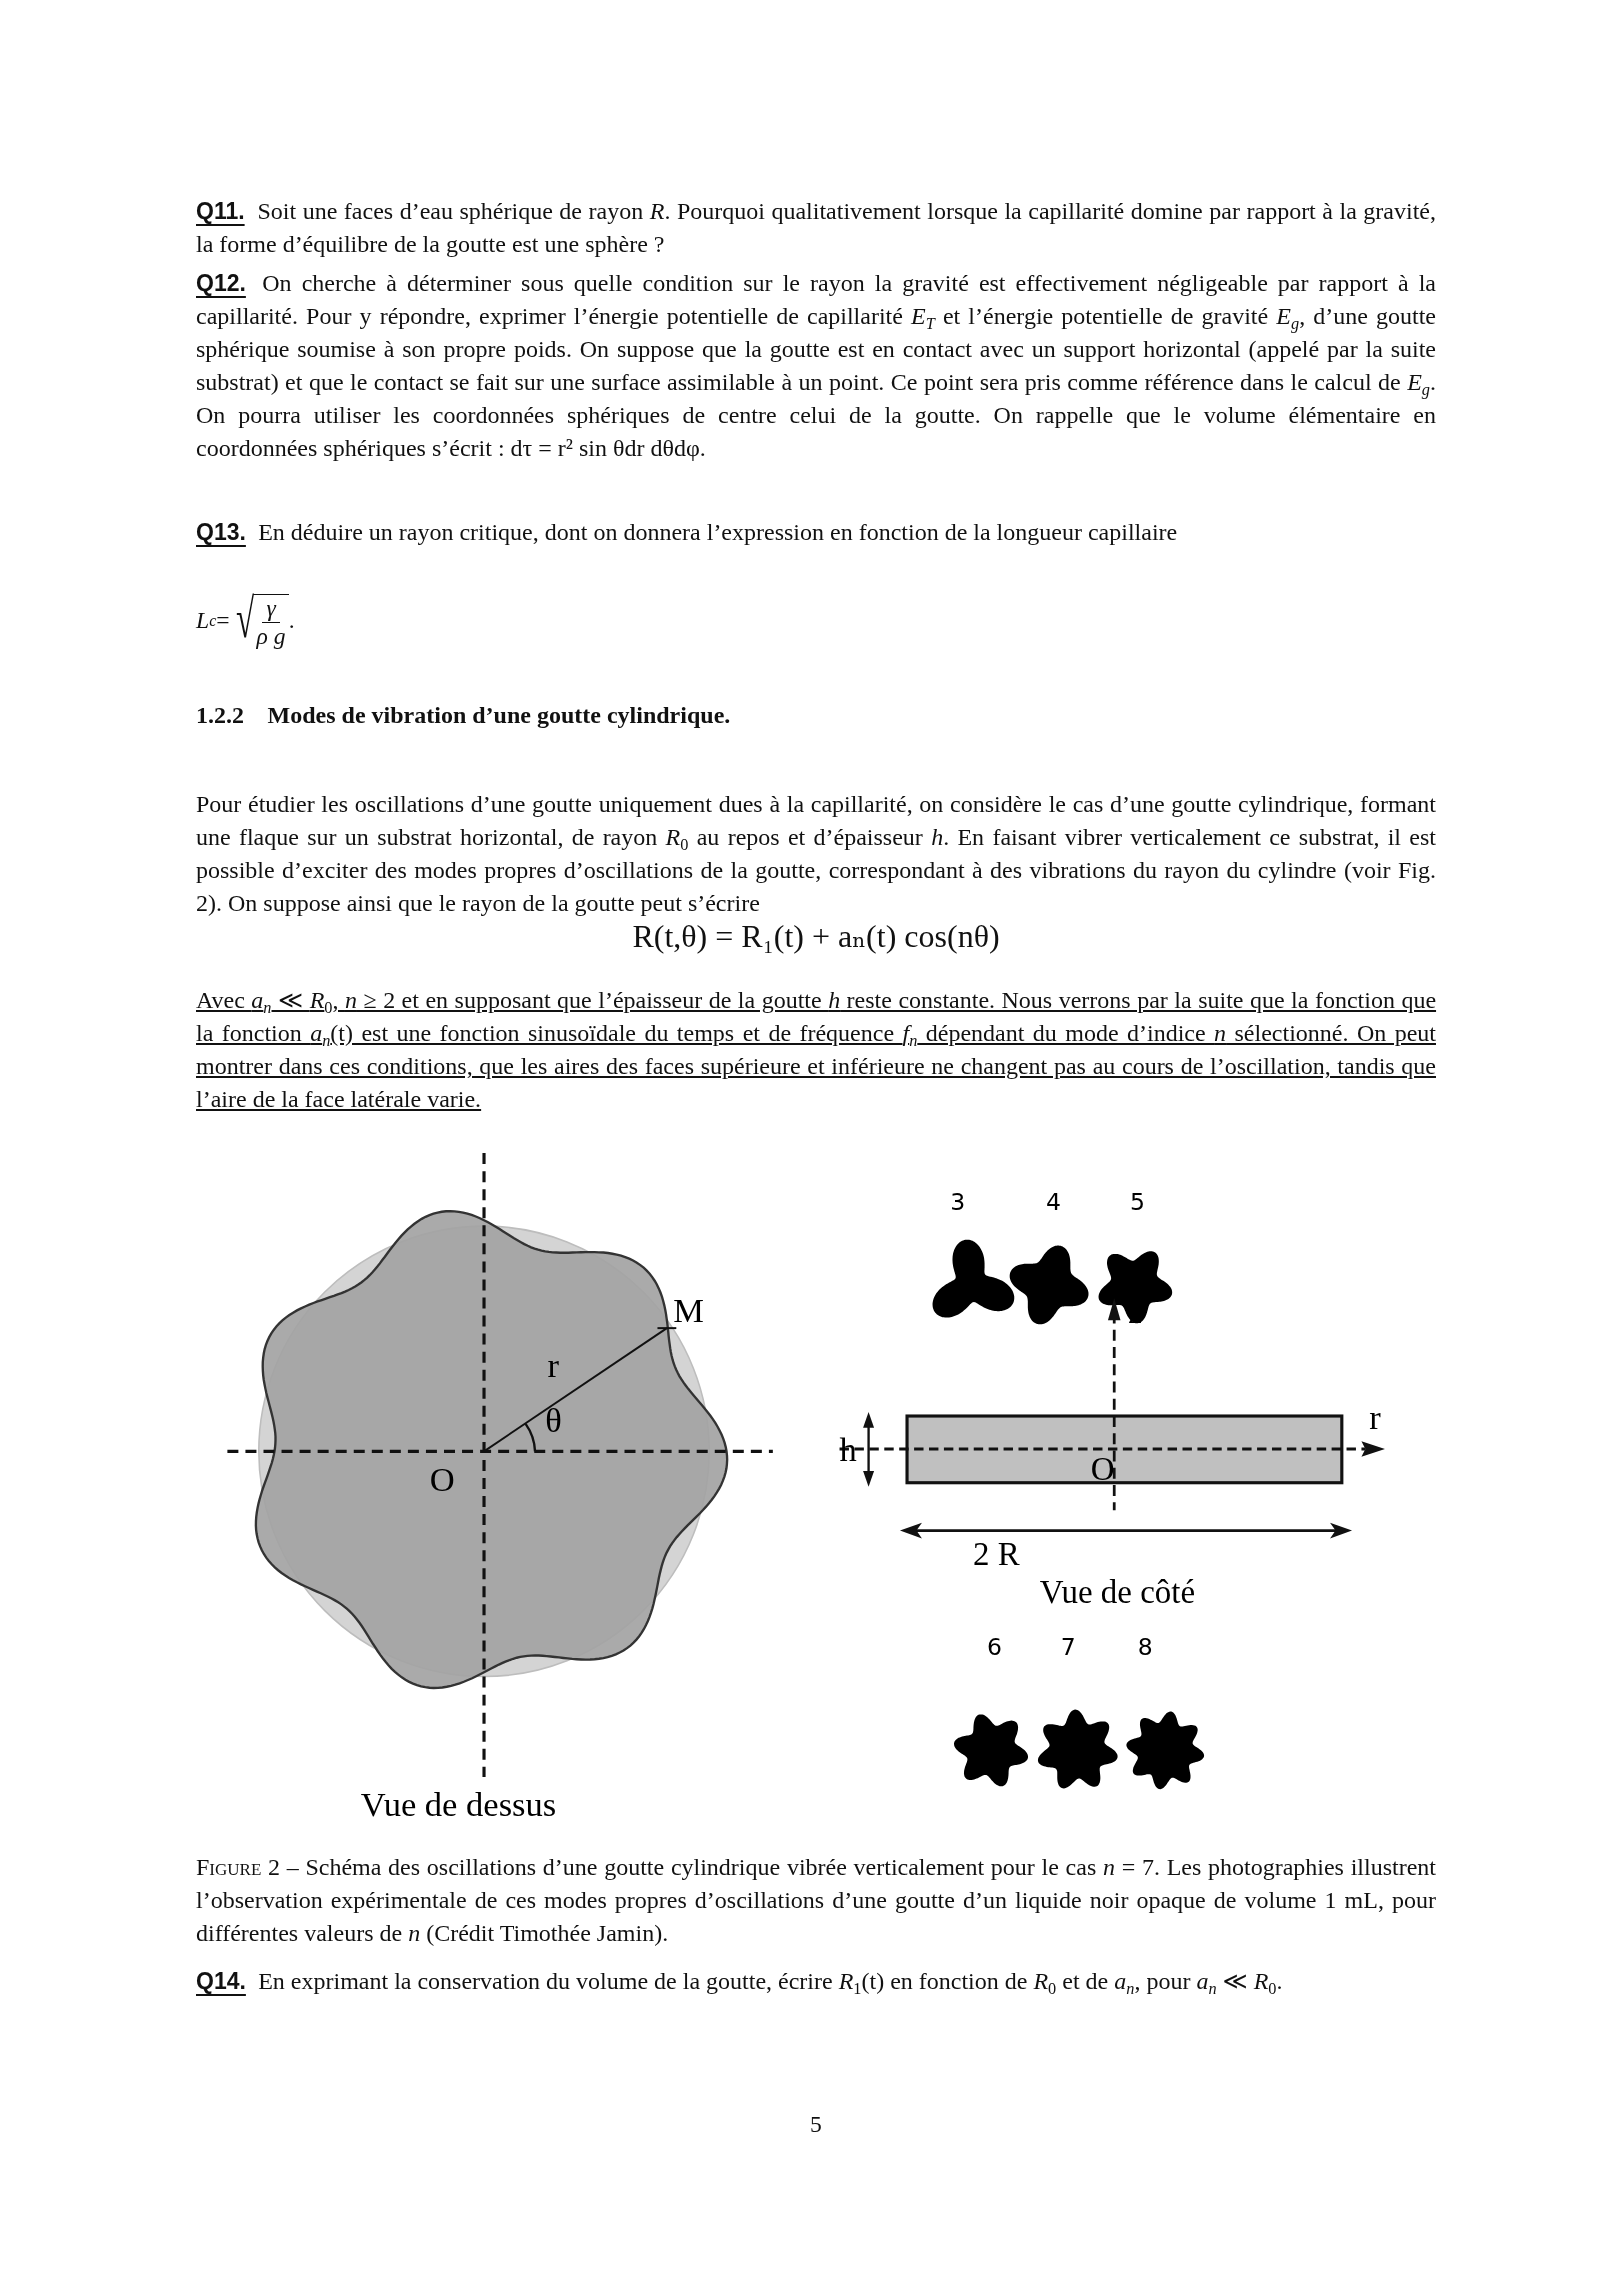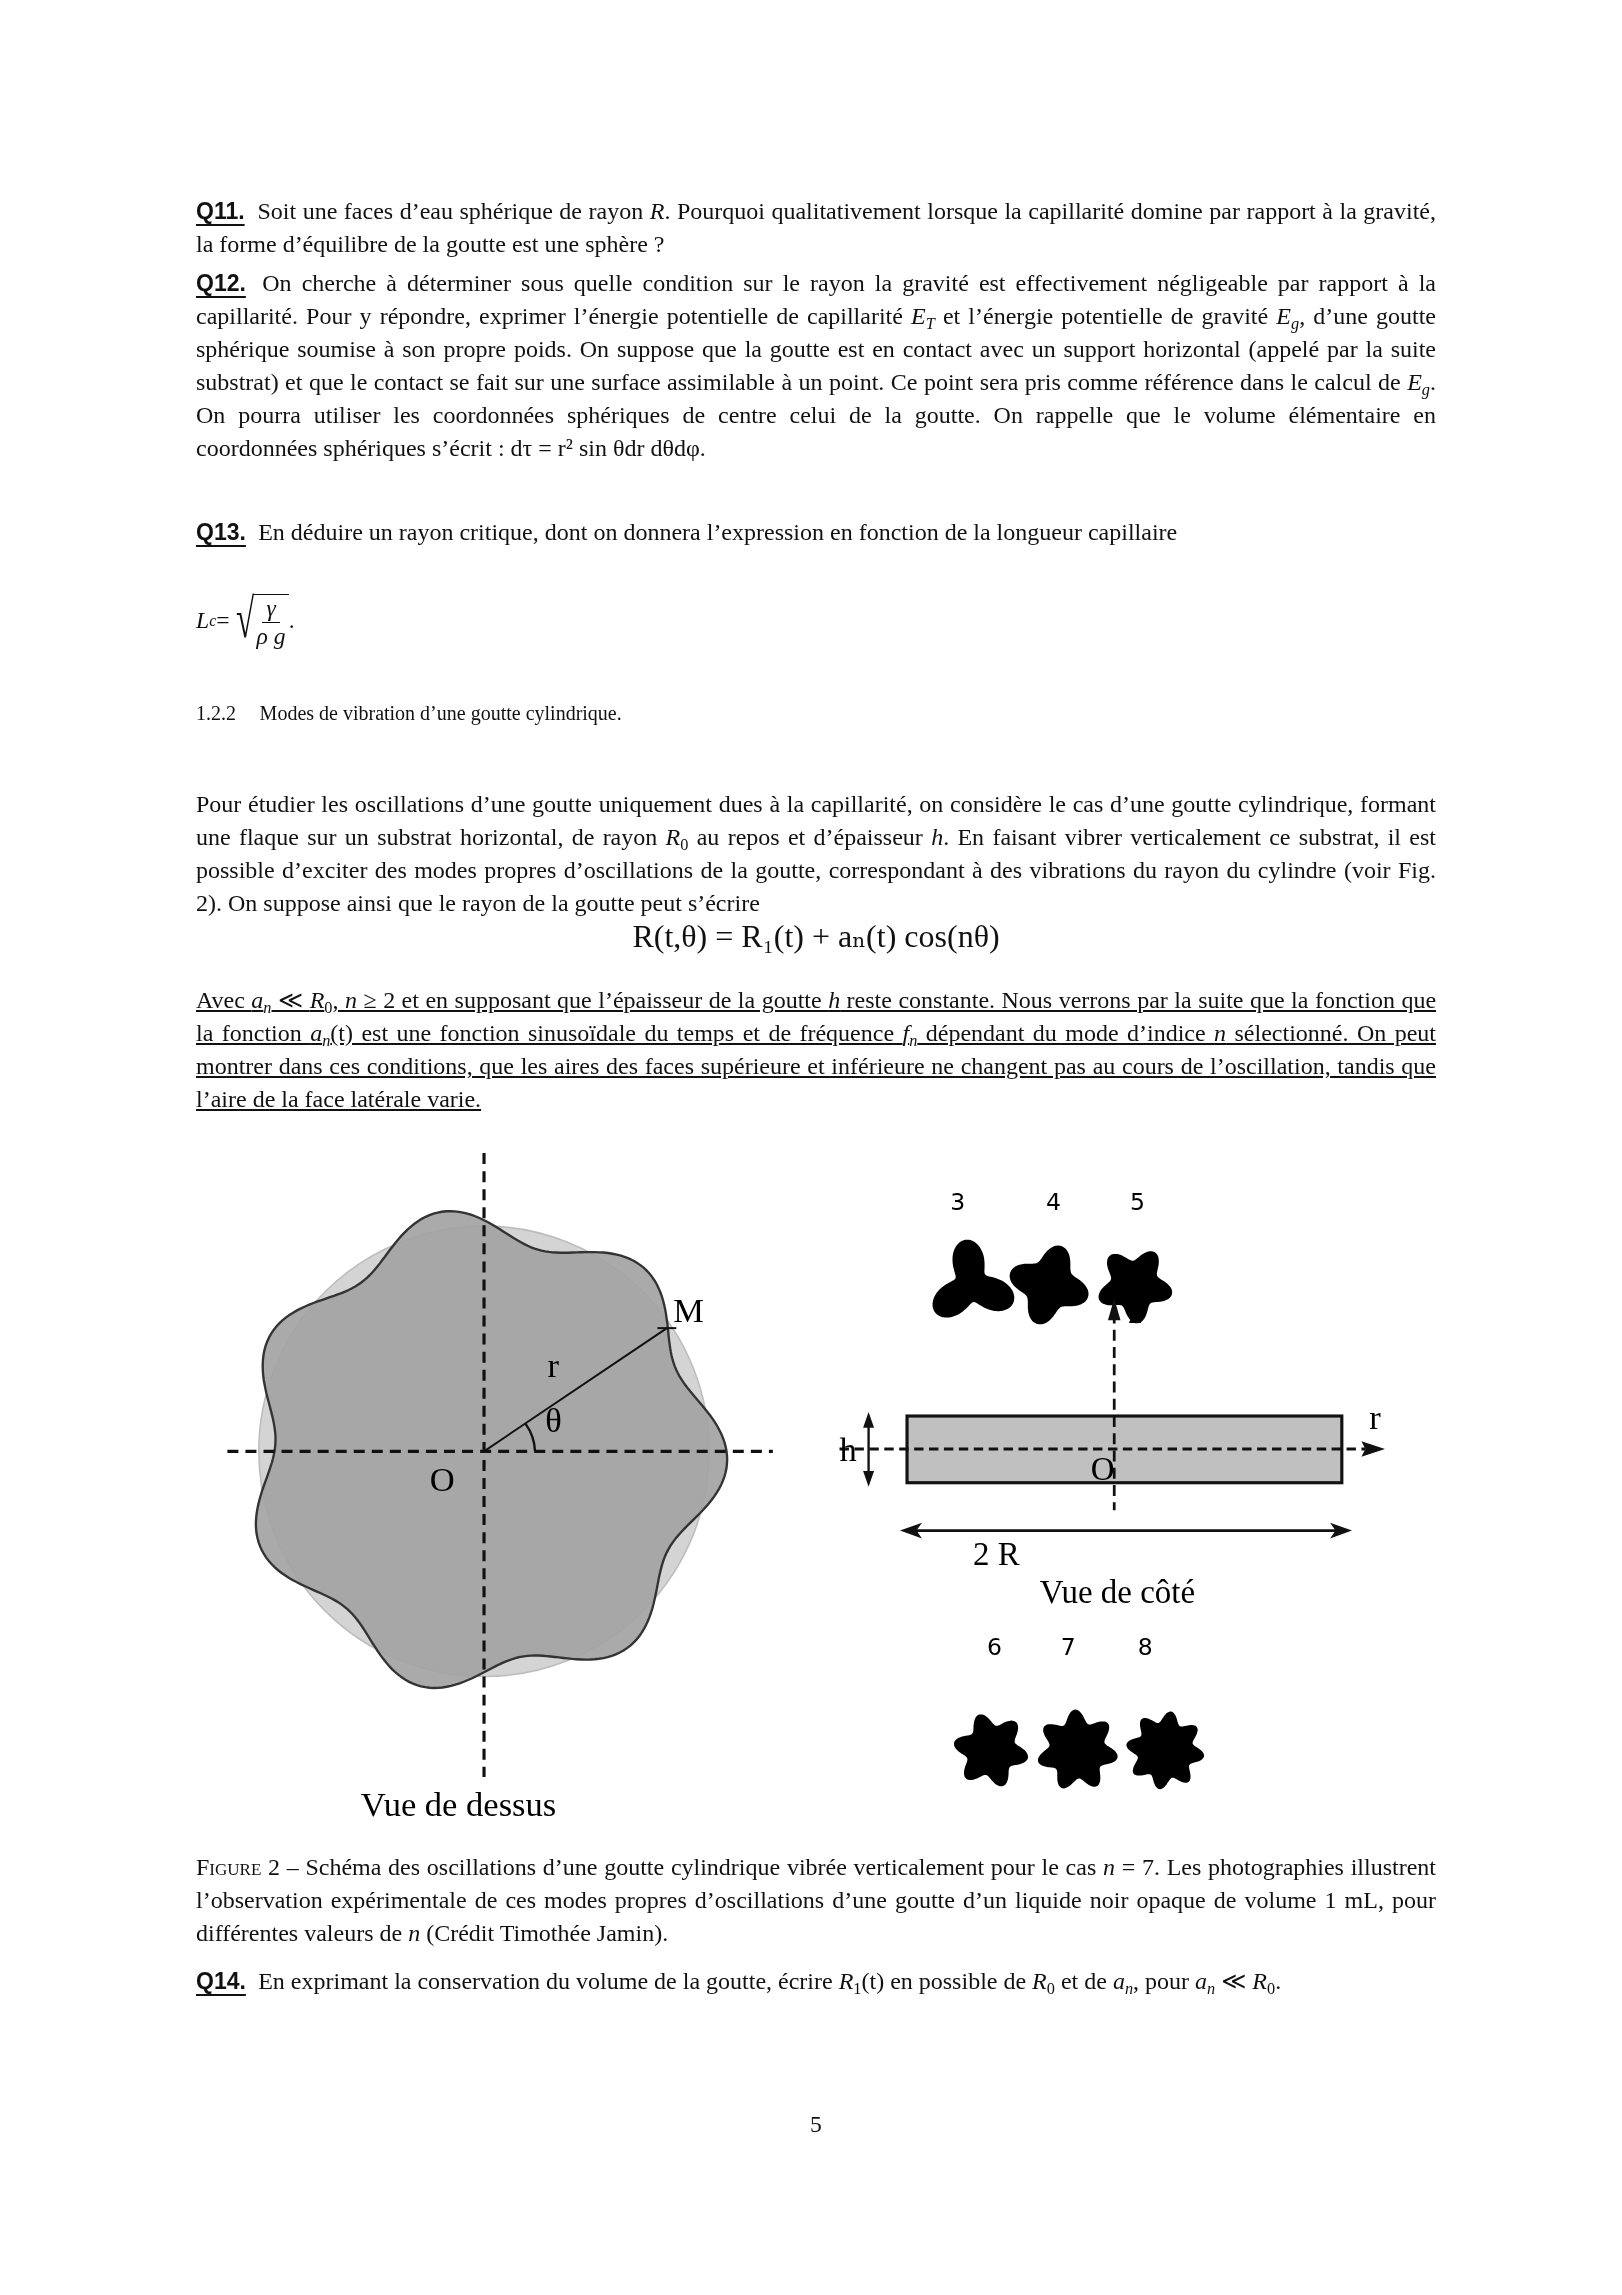--- a/index.html
+++ b/index.html
@@ -19,21 +19,21 @@
   sub { font-size: 0.68em; vertical-align: -0.3em; line-height: 0; }
   .q11 { position: absolute; top: 0; }
   .q12 { position: absolute; top: 72px; }
   .q13 { position: absolute; top: 321px; }
   .lc { position: absolute; top: 396px; left: 0; font-size: 23.6px; display: flex; align-items: center; }
   .sqrt { display: inline-flex; align-items: stretch; margin-left: 6.3px; }
   .sqrt .rad { font-size: 55px; line-height: 55px; transform: scaleX(0.6); transform-origin: left; margin-right: -12.6px; }
   .frac { display: inline-flex; flex-direction: column; align-items: center; border-top: 1.6px solid #111; padding: 0 3.1px; margin-top: 3.1px; }
   .frac .num { border-bottom: 1.6px solid #111; padding: 0 4.7px; font-style: italic; line-height: 27px; }
   .frac .den { font-style: italic; line-height: 27px; }
-  .section { position: absolute; top: 507px; font-weight: normal; font-size: 20px; }
+  .section { position: absolute; top: 507px; font-weight: bold; font-size: 24px; }
   .section .num { margin-right: 23.6px; }
   .p1 { position: absolute; top: 561px; margin-top: 32px; }
   .eq1 { position: absolute; top: 722px; left: 0; width: 100%; text-align: center; font-size: 32px; }
   .p2 { position: absolute; top: 789px; text-decoration: underline; }
   .figure { position: absolute; left: 0; top: 946px; width: 1240px; height: 707px; }
   .figure svg { position: absolute; left: 0; top: 0; }
   .caption { position: absolute; top: 1656px; }
   .caption .figlbl { font-variant: small-caps; }
   .q14 { position: absolute; top: 1770px; }
   .pagenum { position: absolute; top: 1916px; left: 0; width: 100%; text-align: center; font-size: 23.6px; }
@@ -141,18 +141,18 @@
         <path id="photo8" fill="#000" d="M1280.5 776.0 L1279.1 774.8 L1277.6 773.8 L1276.1 772.8 L1274.6 771.8 L1273.3 771.0 L1272.1 770.1 L1271.2 769.3 L1270.5 768.5 L1270.0 767.6 L1269.9 766.7 L1270.0 765.6 L1270.3 764.5 L1270.8 763.3 L1271.6 762.0 L1272.4 760.5 L1273.3 759.0 L1274.1 757.3 L1274.9 755.7 L1275.6 754.0 L1276.0 752.3 L1276.3 750.7 L1276.3 749.2 L1276.0 747.8 L1275.4 746.6 L1274.6 745.6 L1273.5 744.8 L1272.2 744.3 L1270.6 743.9 L1269.0 743.8 L1267.2 743.8 L1265.4 744.0 L1263.5 744.3 L1261.8 744.7 L1260.1 745.0 L1258.5 745.4 L1257.1 745.6 L1255.8 745.7 L1254.7 745.6 L1253.8 745.3 L1253.0 744.8 L1252.4 744.0 L1251.8 742.9 L1251.4 741.7 L1250.9 740.2 L1250.5 738.6 L1250.0 736.9 L1249.5 735.1 L1248.8 733.4 L1248.1 731.7 L1247.3 730.2 L1246.3 728.9 L1245.2 727.9 L1244.1 727.1 L1242.8 726.6 L1241.5 726.5 L1240.2 726.7 L1238.8 727.3 L1237.5 728.1 L1236.2 729.2 L1235.0 730.5 L1233.8 731.9 L1232.8 733.4 L1231.8 734.9 L1230.8 736.4 L1230.0 737.7 L1229.1 738.9 L1228.3 739.8 L1227.5 740.5 L1226.6 741.0 L1225.7 741.1 L1224.6 741.0 L1223.5 740.7 L1222.3 740.2 L1221.0 739.4 L1219.5 738.6 L1218.0 737.7 L1216.3 736.9 L1214.7 736.1 L1213.0 735.4 L1211.3 735.0 L1209.7 734.7 L1208.2 734.7 L1206.8 735.0 L1205.6 735.6 L1204.6 736.4 L1203.8 737.5 L1203.3 738.8 L1202.9 740.4 L1202.8 742.0 L1202.8 743.8 L1203.0 745.6 L1203.3 747.5 L1203.7 749.2 L1204.0 750.9 L1204.4 752.5 L1204.6 753.9 L1204.7 755.2 L1204.6 756.3 L1204.3 757.2 L1203.8 758.0 L1203.0 758.6 L1201.9 759.2 L1200.7 759.6 L1199.2 760.1 L1197.6 760.5 L1195.9 761.0 L1194.1 761.5 L1192.4 762.2 L1190.7 762.9 L1189.2 763.7 L1187.9 764.7 L1186.9 765.8 L1186.1 766.9 L1185.6 768.2 L1185.5 769.5 L1185.7 770.8 L1186.3 772.2 L1187.1 773.5 L1188.2 774.8 L1189.5 776.0 L1190.9 777.2 L1192.4 778.2 L1193.9 779.2 L1195.4 780.2 L1196.7 781.0 L1197.9 781.9 L1198.8 782.7 L1199.5 783.5 L1200.0 784.4 L1200.1 785.3 L1200.0 786.4 L1199.7 787.5 L1199.2 788.7 L1198.4 790.0 L1197.6 791.5 L1196.7 793.0 L1195.9 794.7 L1195.1 796.3 L1194.4 798.0 L1194.0 799.7 L1193.7 801.3 L1193.7 802.8 L1194.0 804.2 L1194.6 805.4 L1195.4 806.4 L1196.5 807.2 L1197.8 807.7 L1199.4 808.1 L1201.0 808.2 L1202.8 808.2 L1204.6 808.0 L1206.5 807.7 L1208.2 807.3 L1209.9 807.0 L1211.5 806.6 L1212.9 806.4 L1214.2 806.3 L1215.3 806.4 L1216.2 806.7 L1217.0 807.2 L1217.6 808.0 L1218.2 809.1 L1218.6 810.3 L1219.1 811.8 L1219.5 813.4 L1220.0 815.1 L1220.5 816.9 L1221.2 818.6 L1221.9 820.3 L1222.7 821.8 L1223.7 823.1 L1224.8 824.1 L1225.9 824.9 L1227.2 825.4 L1228.5 825.5 L1229.8 825.3 L1231.2 824.7 L1232.5 823.9 L1233.8 822.8 L1235.0 821.5 L1236.2 820.1 L1237.2 818.6 L1238.2 817.1 L1239.2 815.6 L1240.0 814.3 L1240.9 813.1 L1241.7 812.2 L1242.5 811.5 L1243.4 811.0 L1244.3 810.9 L1245.4 811.0 L1246.5 811.3 L1247.7 811.8 L1249.0 812.6 L1250.5 813.4 L1252.0 814.3 L1253.7 815.1 L1255.3 815.9 L1257.0 816.6 L1258.7 817.0 L1260.3 817.3 L1261.8 817.3 L1263.2 817.0 L1264.4 816.4 L1265.4 815.6 L1266.2 814.5 L1266.7 813.2 L1267.1 811.6 L1267.2 810.0 L1267.2 808.2 L1267.0 806.4 L1266.7 804.5 L1266.3 802.8 L1266.0 801.1 L1265.6 799.5 L1265.4 798.1 L1265.3 796.8 L1265.4 795.7 L1265.7 794.8 L1266.2 794.0 L1267.0 793.4 L1268.1 792.8 L1269.3 792.4 L1270.8 791.9 L1272.4 791.5 L1274.1 791.0 L1275.9 790.5 L1277.6 789.8 L1279.3 789.1 L1280.8 788.3 L1282.1 787.3 L1283.1 786.2 L1283.9 785.1 L1284.4 783.8 L1284.5 782.5 L1284.3 781.2 L1283.7 779.8 L1282.9 778.5 L1281.8 777.2 L1280.5 776.0 Z"></path>
       </g>
     </svg>
   </div>
 
   <p class="caption">
     <span class="figlbl">Figure 2</span><span> – Schéma des oscillations d’une goutte cylindrique vibrée verticalement pour le cas </span><i class="m">n</i><span> = 7. Les photographies illustrent l’observation expérimentale de ces modes propres d’oscillations d’une goutte d’un liquide noir opaque de volume 1 mL, pour différentes valeurs de </span><i class="m">n</i><span> (Crédit Timothée Jamin).</span>
   </p>
 
   <p class="q14">
-    <span class="qlabel">Q14.</span><span> En exprimant la conservation du volume de la goutte, écrire </span><i class="m">R</i><sub>1</sub><span>(t)</span><span> en possible de </span><i class="m">R</i><sub>0</sub><span> et de </span><i class="m">a</i><sub><i>n</i></sub><span>, pour </span><i class="m">a</i><sub><i>n</i></sub><span> ≪ </span><i class="m">R</i><sub>0</sub><span>.</span>
+    <span class="qlabel">Q14.</span><span> En exprimant la conservation du volume de la goutte, écrire </span><i class="m">R</i><sub>1</sub><span>(t)</span><span> en fonction de </span><i class="m">R</i><sub>0</sub><span> et de </span><i class="m">a</i><sub><i>n</i></sub><span>, pour </span><i class="m">a</i><sub><i>n</i></sub><span> ≪ </span><i class="m">R</i><sub>0</sub><span>.</span>
   </p>
 
   <div class="pagenum">5</div>
 </div>
 
 
 </body></html>

